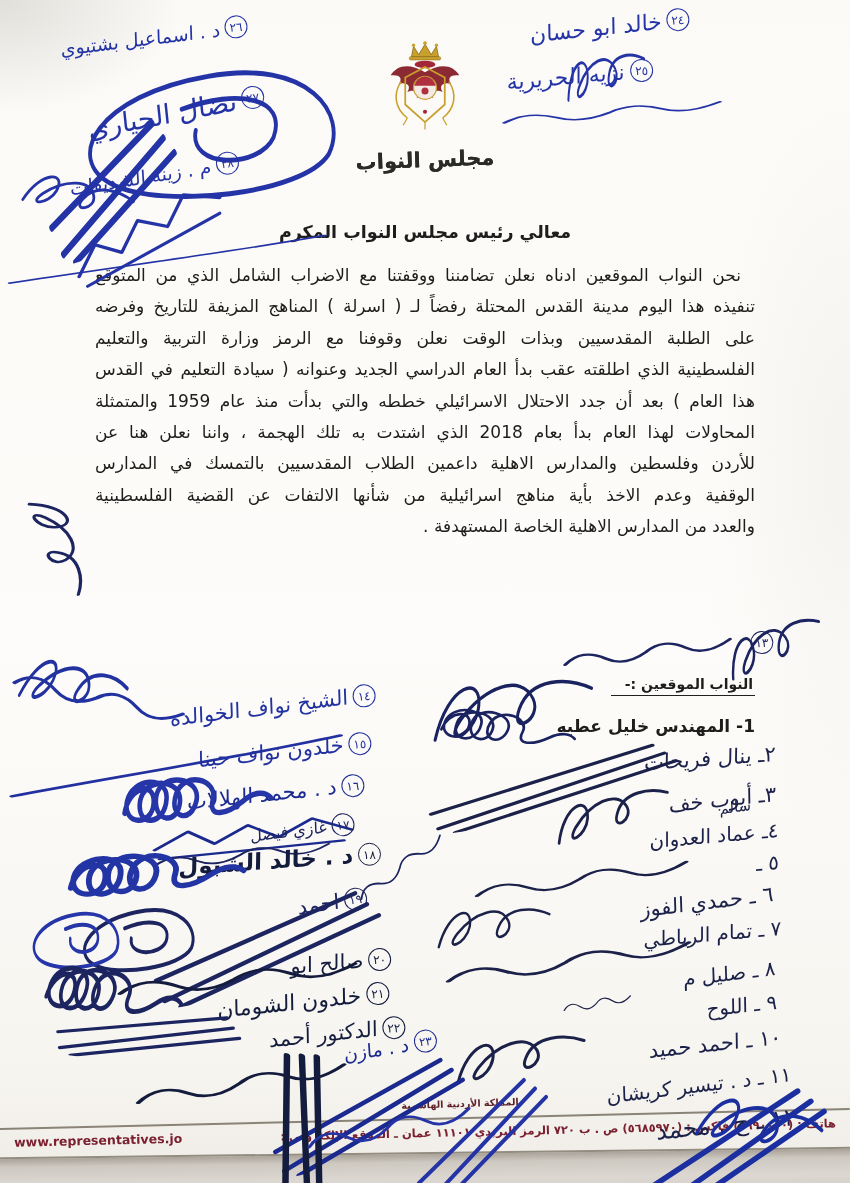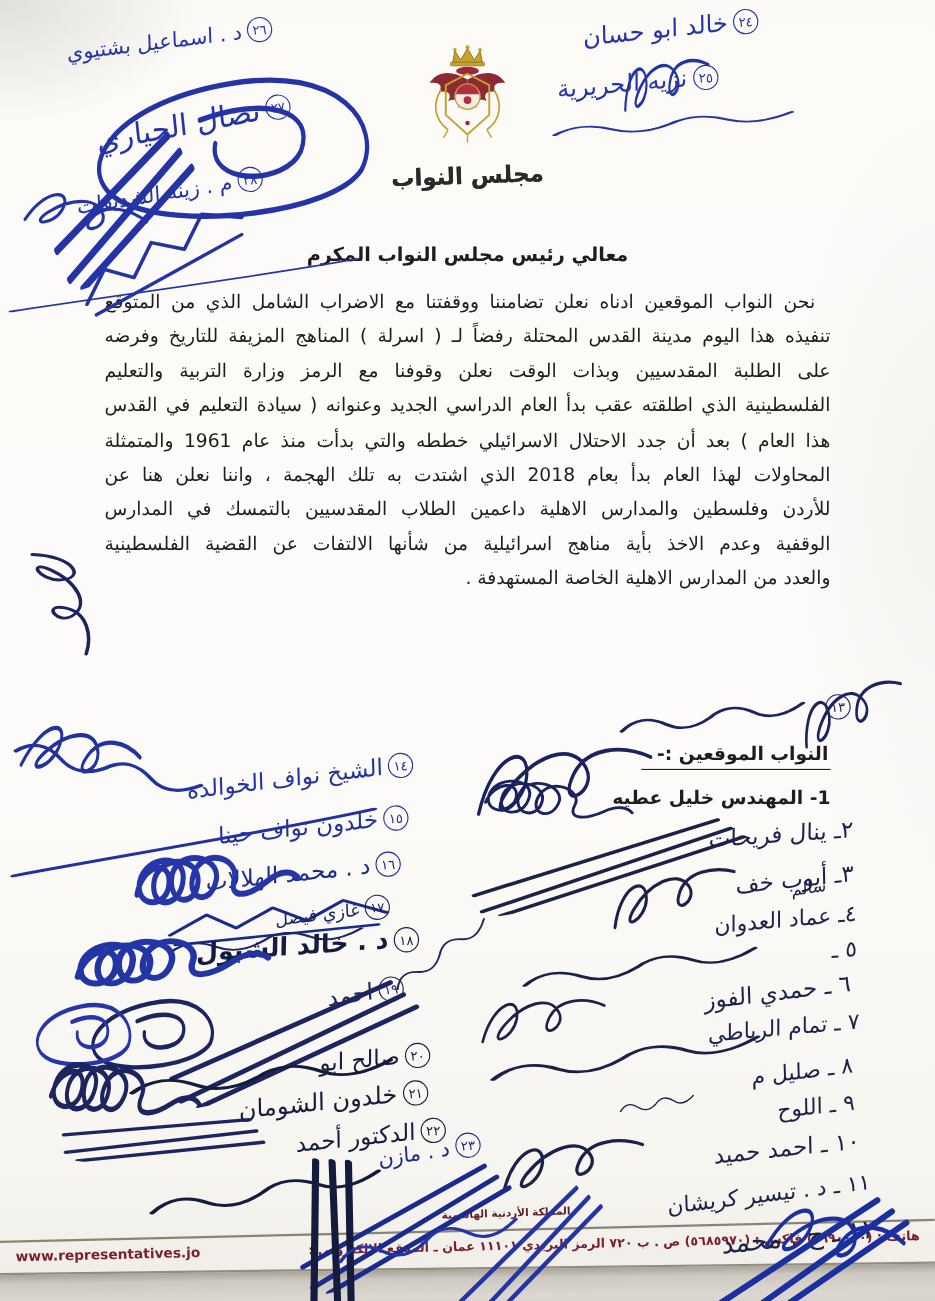--- a/index.html
+++ b/index.html
@@ -15,21 +15,21 @@
   
   .emblem{left:380px;top:40px;}
   .org-name{left:0;top:148px;width:850px;text-align:center;font-size:21px;font-weight:700;
     color:#2a2a28;transform:rotate(-2deg);letter-spacing:-1px;text-shadow:0 0 .6px #2a2a28;}
   
   .title{left:0;top:222px;width:850px;text-align:center;font-size:17.5px;font-weight:700;}
   .body-text{left:95px;top:260px;width:660px;direction:rtl;font-size:17px;}
   .body-text .line{line-height:31.4px;text-align:justify;text-align-last:justify;white-space:nowrap;}
   .body-text .line:first-child{text-indent:14px;}
   .body-text .line:last-child{text-align-last:right;}
-  .sign-heading{right:95px;top:676px;direction:rtl;font-size:17px;font-weight:700;
+  .sign-heading{right:95px;top:676px;direction:rtl;font-size:14px;font-weight:700;
     border-bottom:1.7px solid #22201e;padding:0 2px 3px 14px;}
   .first-signatory{right:95px;top:716px;direction:rtl;font-size:17px;font-weight:700;}
   
   .kingdom{left:360px;top:1098px;width:200px;text-align:center;font-size:9.5px;color:#5d2129;
     transform:rotate(-2deg);font-weight:700;}
   .footer-rot{left:0;top:1118px;width:850px;transform:rotate(-1.35deg);transform-origin:center;}
   .footer-rule{height:1.6px;background:#8a8377;width:100%;}
   .footer-text{display:flex;direction:rtl;justify-content:space-between;align-items:baseline;
     padding:5px 14px 0 14px;color:#7a2030;font-size:11.5px;font-weight:700;}
   .footer-text .site{direction:ltr;font-size:12.5px;}
@@ -97,21 +97,21 @@
 
   <div class="abs org-name">مجلس النواب</div>
 
   <div class="abs title">معالي رئيس مجلس النواب المكرم</div>
 
   <div class="abs body-text">
     <div class="line">نحن النواب الموقعين ادناه نعلن تضامننا ووقفتنا مع الاضراب الشامل الذي من المتوقع</div>
     <div class="line">تنفيذه هذا اليوم مدينة القدس المحتلة رفضاً لـ ( اسرلة ) المناهج المزيفة للتاريخ وفرضه</div>
     <div class="line">على الطلبة المقدسيين وبذات الوقت نعلن وقوفنا مع الرمز وزارة التربية والتعليم</div>
     <div class="line">الفلسطينية الذي اطلقته عقب بدأ العام الدراسي الجديد وعنوانه ( سيادة التعليم في القدس</div>
-    <div class="line">هذا العام ) بعد أن جدد الاحتلال الاسرائيلي خططه والتي بدأت منذ عام 1961 والمتمثلة</div>
+    <div class="line">هذا العام ) بعد أن جدد الاحتلال الاسرائيلي خططه والتي بدأت منذ عام 1959 والمتمثلة</div>
     <div class="line">المحاولات لهذا العام بدأ بعام 2018 الذي اشتدت به تلك الهجمة ، واننا نعلن هنا عن</div>
     <div class="line">للأردن وفلسطين والمدارس الاهلية داعمين الطلاب المقدسيين بالتمسك في المدارس</div>
     <div class="line">الوقفية وعدم الاخذ بأية مناهج اسرائيلية من شأنها الالتفات عن القضية الفلسطينية</div>
     <div class="line">والعدد من المدارس الاهلية الخاصة المستهدفة .</div>
   </div>
 
   <div class="abs sign-heading">النواب الموقعين :-</div>
 
   <div class="abs first-signatory">1- المهندس خليل عطيه</div>
 

